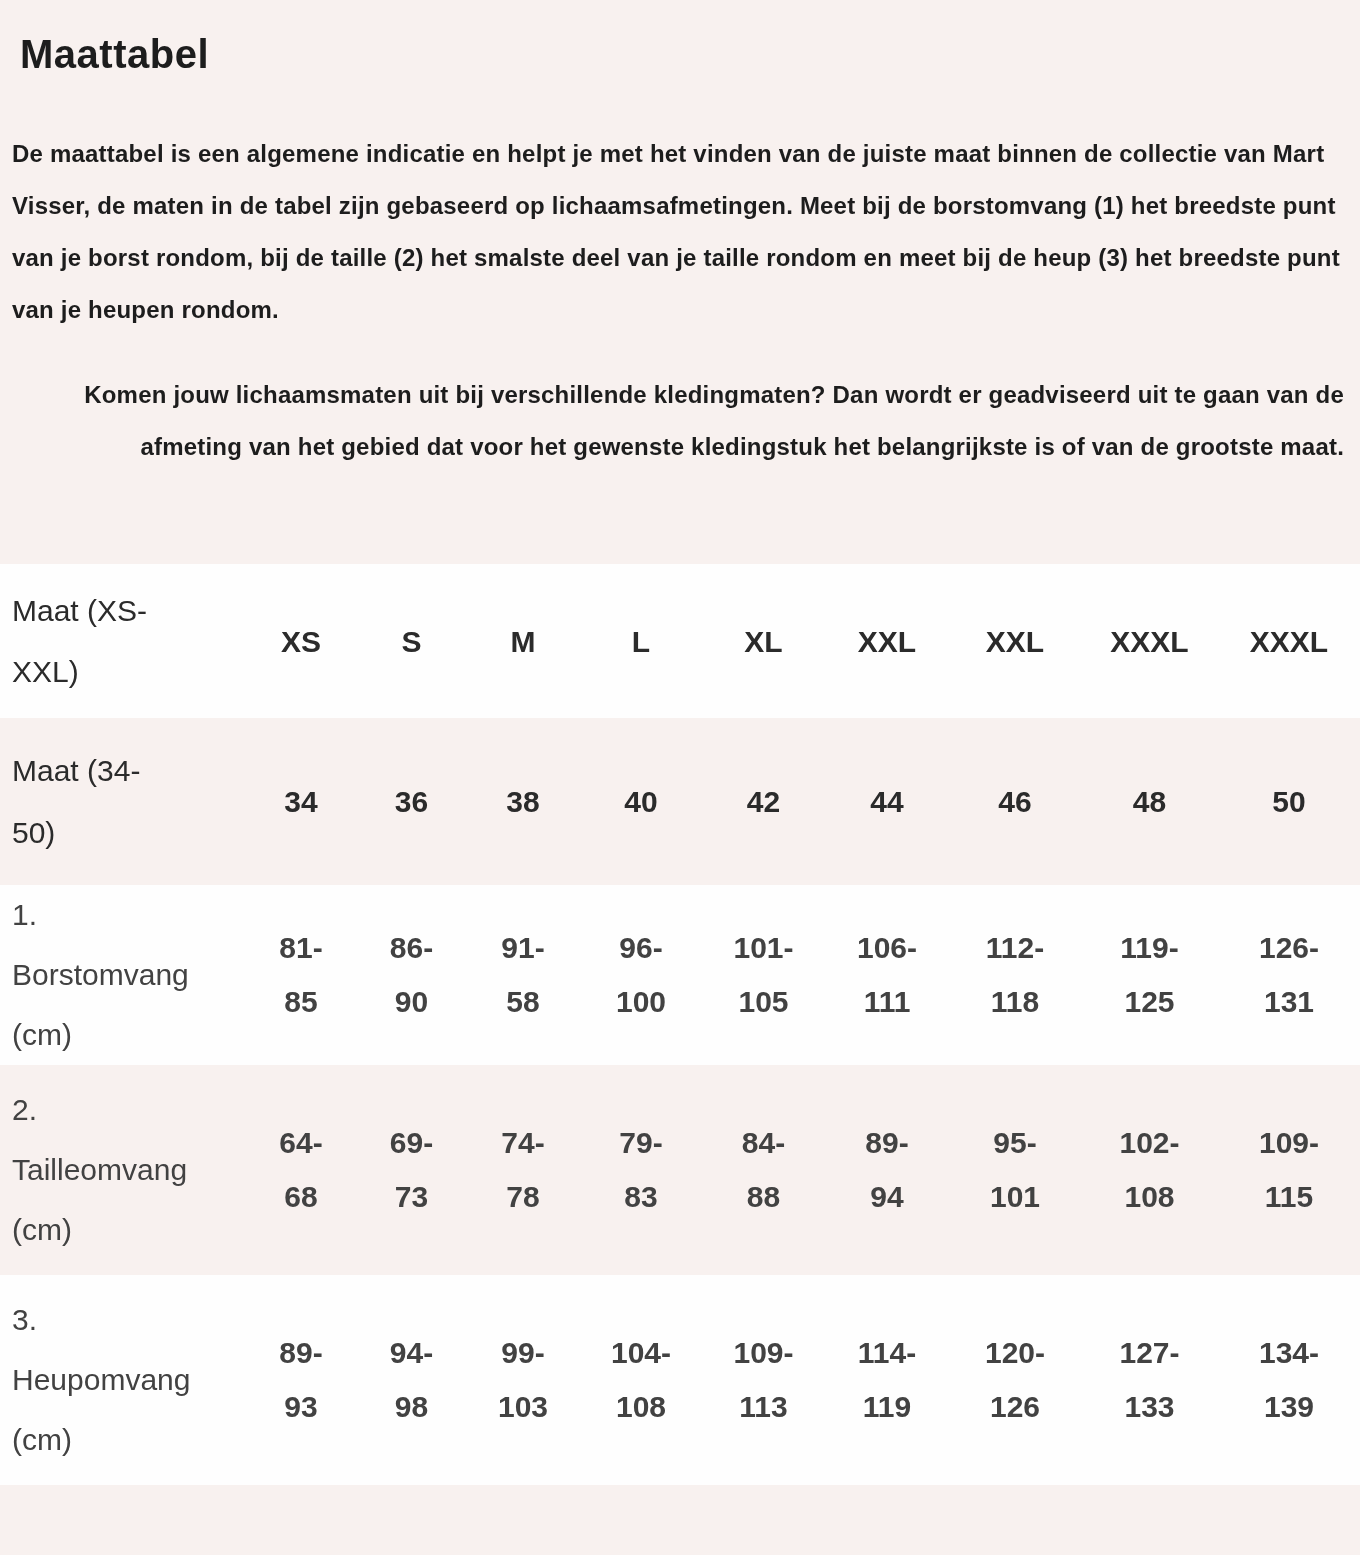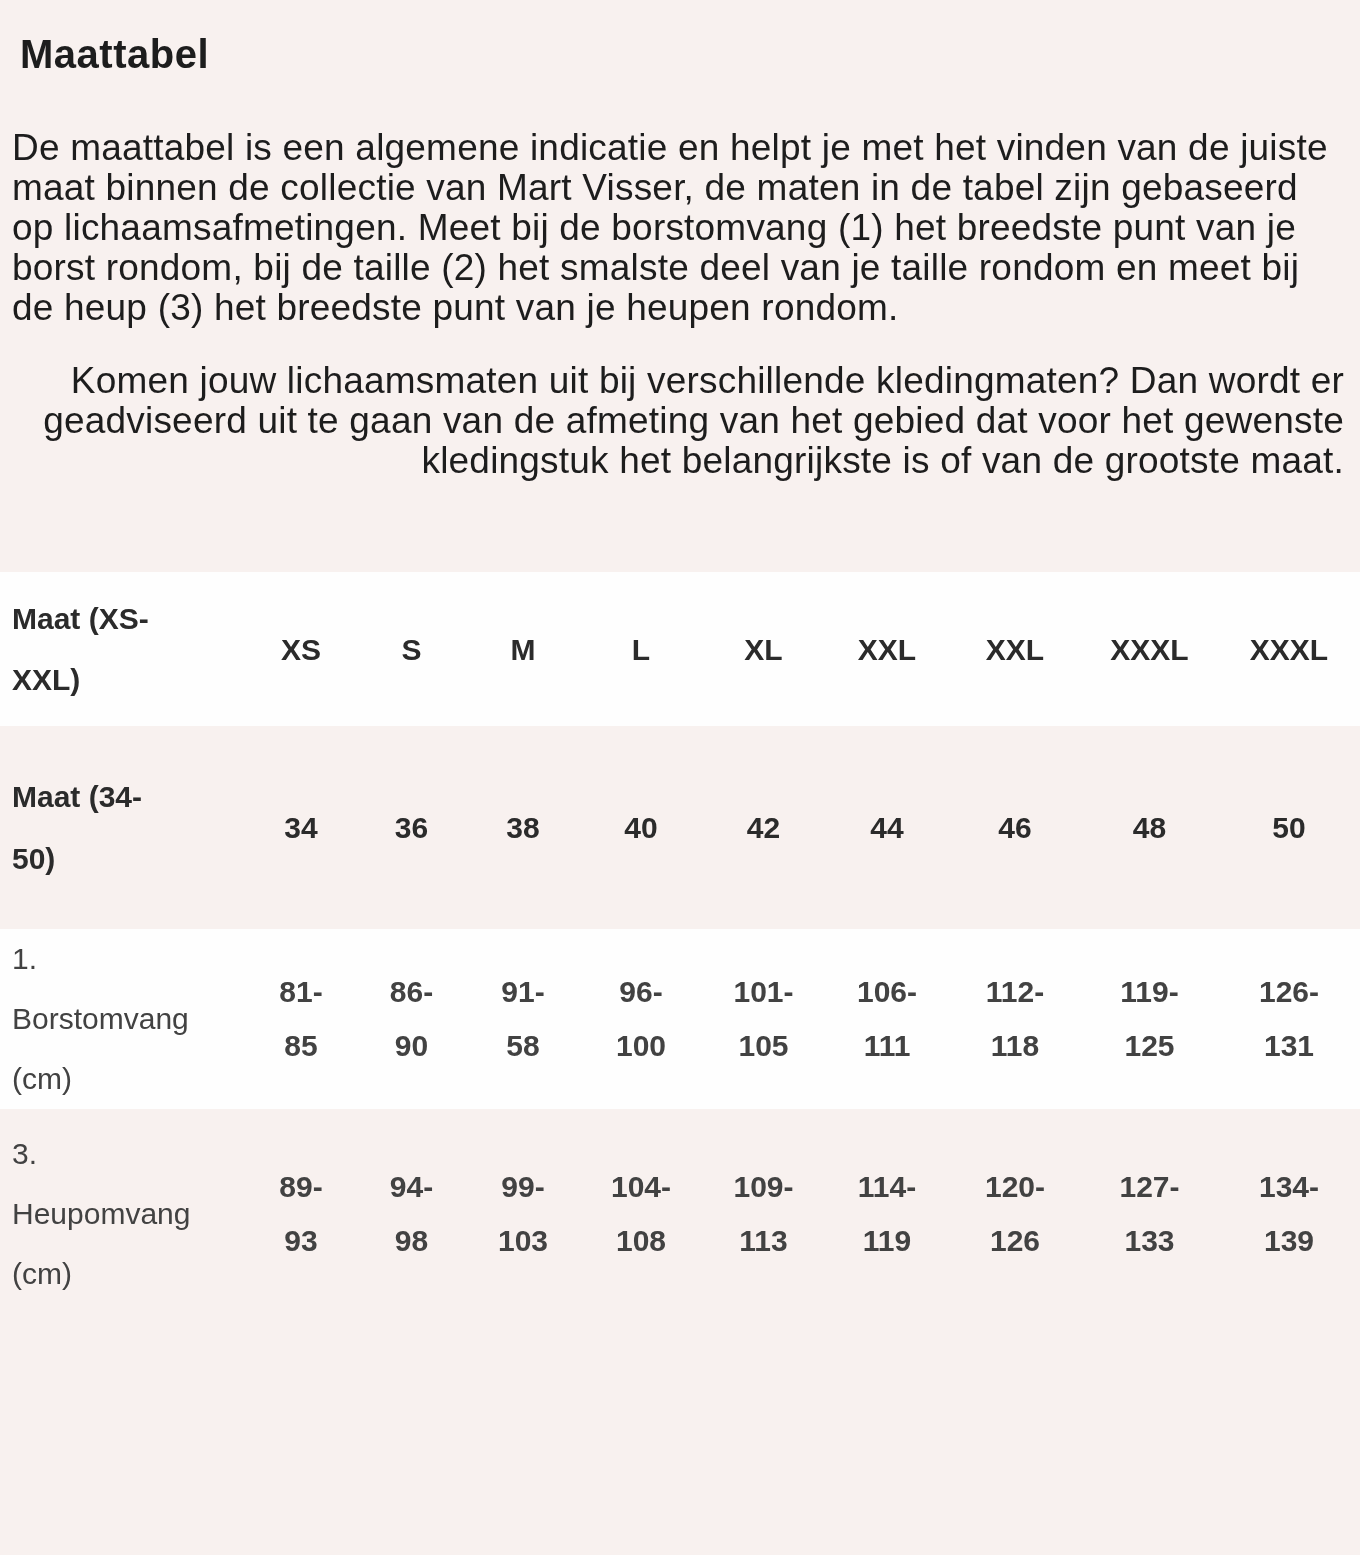--- a/index.html
+++ b/index.html
@@ -18,49 +18,49 @@
     -webkit-font-smoothing:antialiased;
   }
   .page{width:1360px;height:1555px;}
   h1.title{
     margin:30px 0 0 20px;
     font-size:40px;line-height:1.2;font-weight:700;
     color:var(--heading-text);letter-spacing:0.5px;
   }
   p.intro{
     margin:50px 16px 0 12px;
-    font-size:37px;line-height:40px;font-weight:400;
+    font-size:24px;line-height:52px;font-weight:700;
     color:var(--heading-text);letter-spacing:0.2px;
     max-width:1340px;
   }
   p.intro + p.intro{margin-top:33px;text-align:right;}
   table.size-table{
     width:1360px;margin-top:91px;
     border-collapse:collapse;table-layout:fixed;
     border:none;
   }
   table.size-table tr:nth-child(odd){background:var(--row-alt-background);}
   table.size-table tr:nth-child(even){background:var(--page-background);}
   table.size-table tr:nth-child(1){height:154px;}
-  table.size-table tr:nth-child(2){height:203px;border-radius:14px;}
+  table.size-table tr:nth-child(2){height:167px;border-radius:14px;}
   table.size-table tr:nth-child(3){height:160px;}
   table.size-table tr:nth-child(4){height:210px;}
   table.size-table tr:nth-child(5){height:210px;}
   th,td{border:none;vertical-align:middle;}
   th.row-label{
     text-align:left;padding:0 8px 0 12px;font-size:30px;
   }
   th.row-label .label-text{
     display:inline-block;max-width:180px;
     white-space:pre-line;text-align:left;
   }
   td.size-cell{
     text-align:center;font-size:30px;padding:0;
   }
-  tr.header th.row-label{font-weight:700;color:var(--table-header-text);}
+  tr.header th.row-label{font-weight:400;color:var(--table-header-text);}
   tr.header th.row-label .label-text{line-height:2.05;}
   tr.header td.size-cell{font-weight:700;color:var(--table-header-text);line-height:1.5;}
   tr.measure th.row-label{font-weight:400;color:var(--table-body-text);}
   tr.measure th.row-label .label-text{line-height:2.0;}
   tr.measure td.size-cell{
     font-weight:700;color:var(--table-body-text);
     white-space:pre-line;line-height:1.8;
   }
 </style>
 </head>
@@ -126,20 +126,41 @@
           <td class="size-cell">106-
 111</td>
           <td class="size-cell">112-
 118</td>
           <td class="size-cell">119-
 125</td>
           <td class="size-cell">126-
 131</td>
         </tr>
         <tr class="measure">
+          <th class="row-label"><span class="label-text">2. Tailleomvang (cm)</span></th>
+          <td class="size-cell">64-
+68</td>
+          <td class="size-cell">69-
+73</td>
+          <td class="size-cell">74-
+78</td>
+          <td class="size-cell">79-
+83</td>
+          <td class="size-cell">84-
+88</td>
+          <td class="size-cell">89-
+94</td>
+          <td class="size-cell">95-
+101</td>
+          <td class="size-cell">102-
+108</td>
+          <td class="size-cell">109-
+115</td>
+        </tr>
+        <tr class="measure">
           <th class="row-label"><span class="label-text">3. Heupomvang (cm)</span></th>
           <td class="size-cell">89-
 93</td>
           <td class="size-cell">94-
 98</td>
           <td class="size-cell">99-
 103</td>
           <td class="size-cell">104-
 108</td>
           <td class="size-cell">109-

